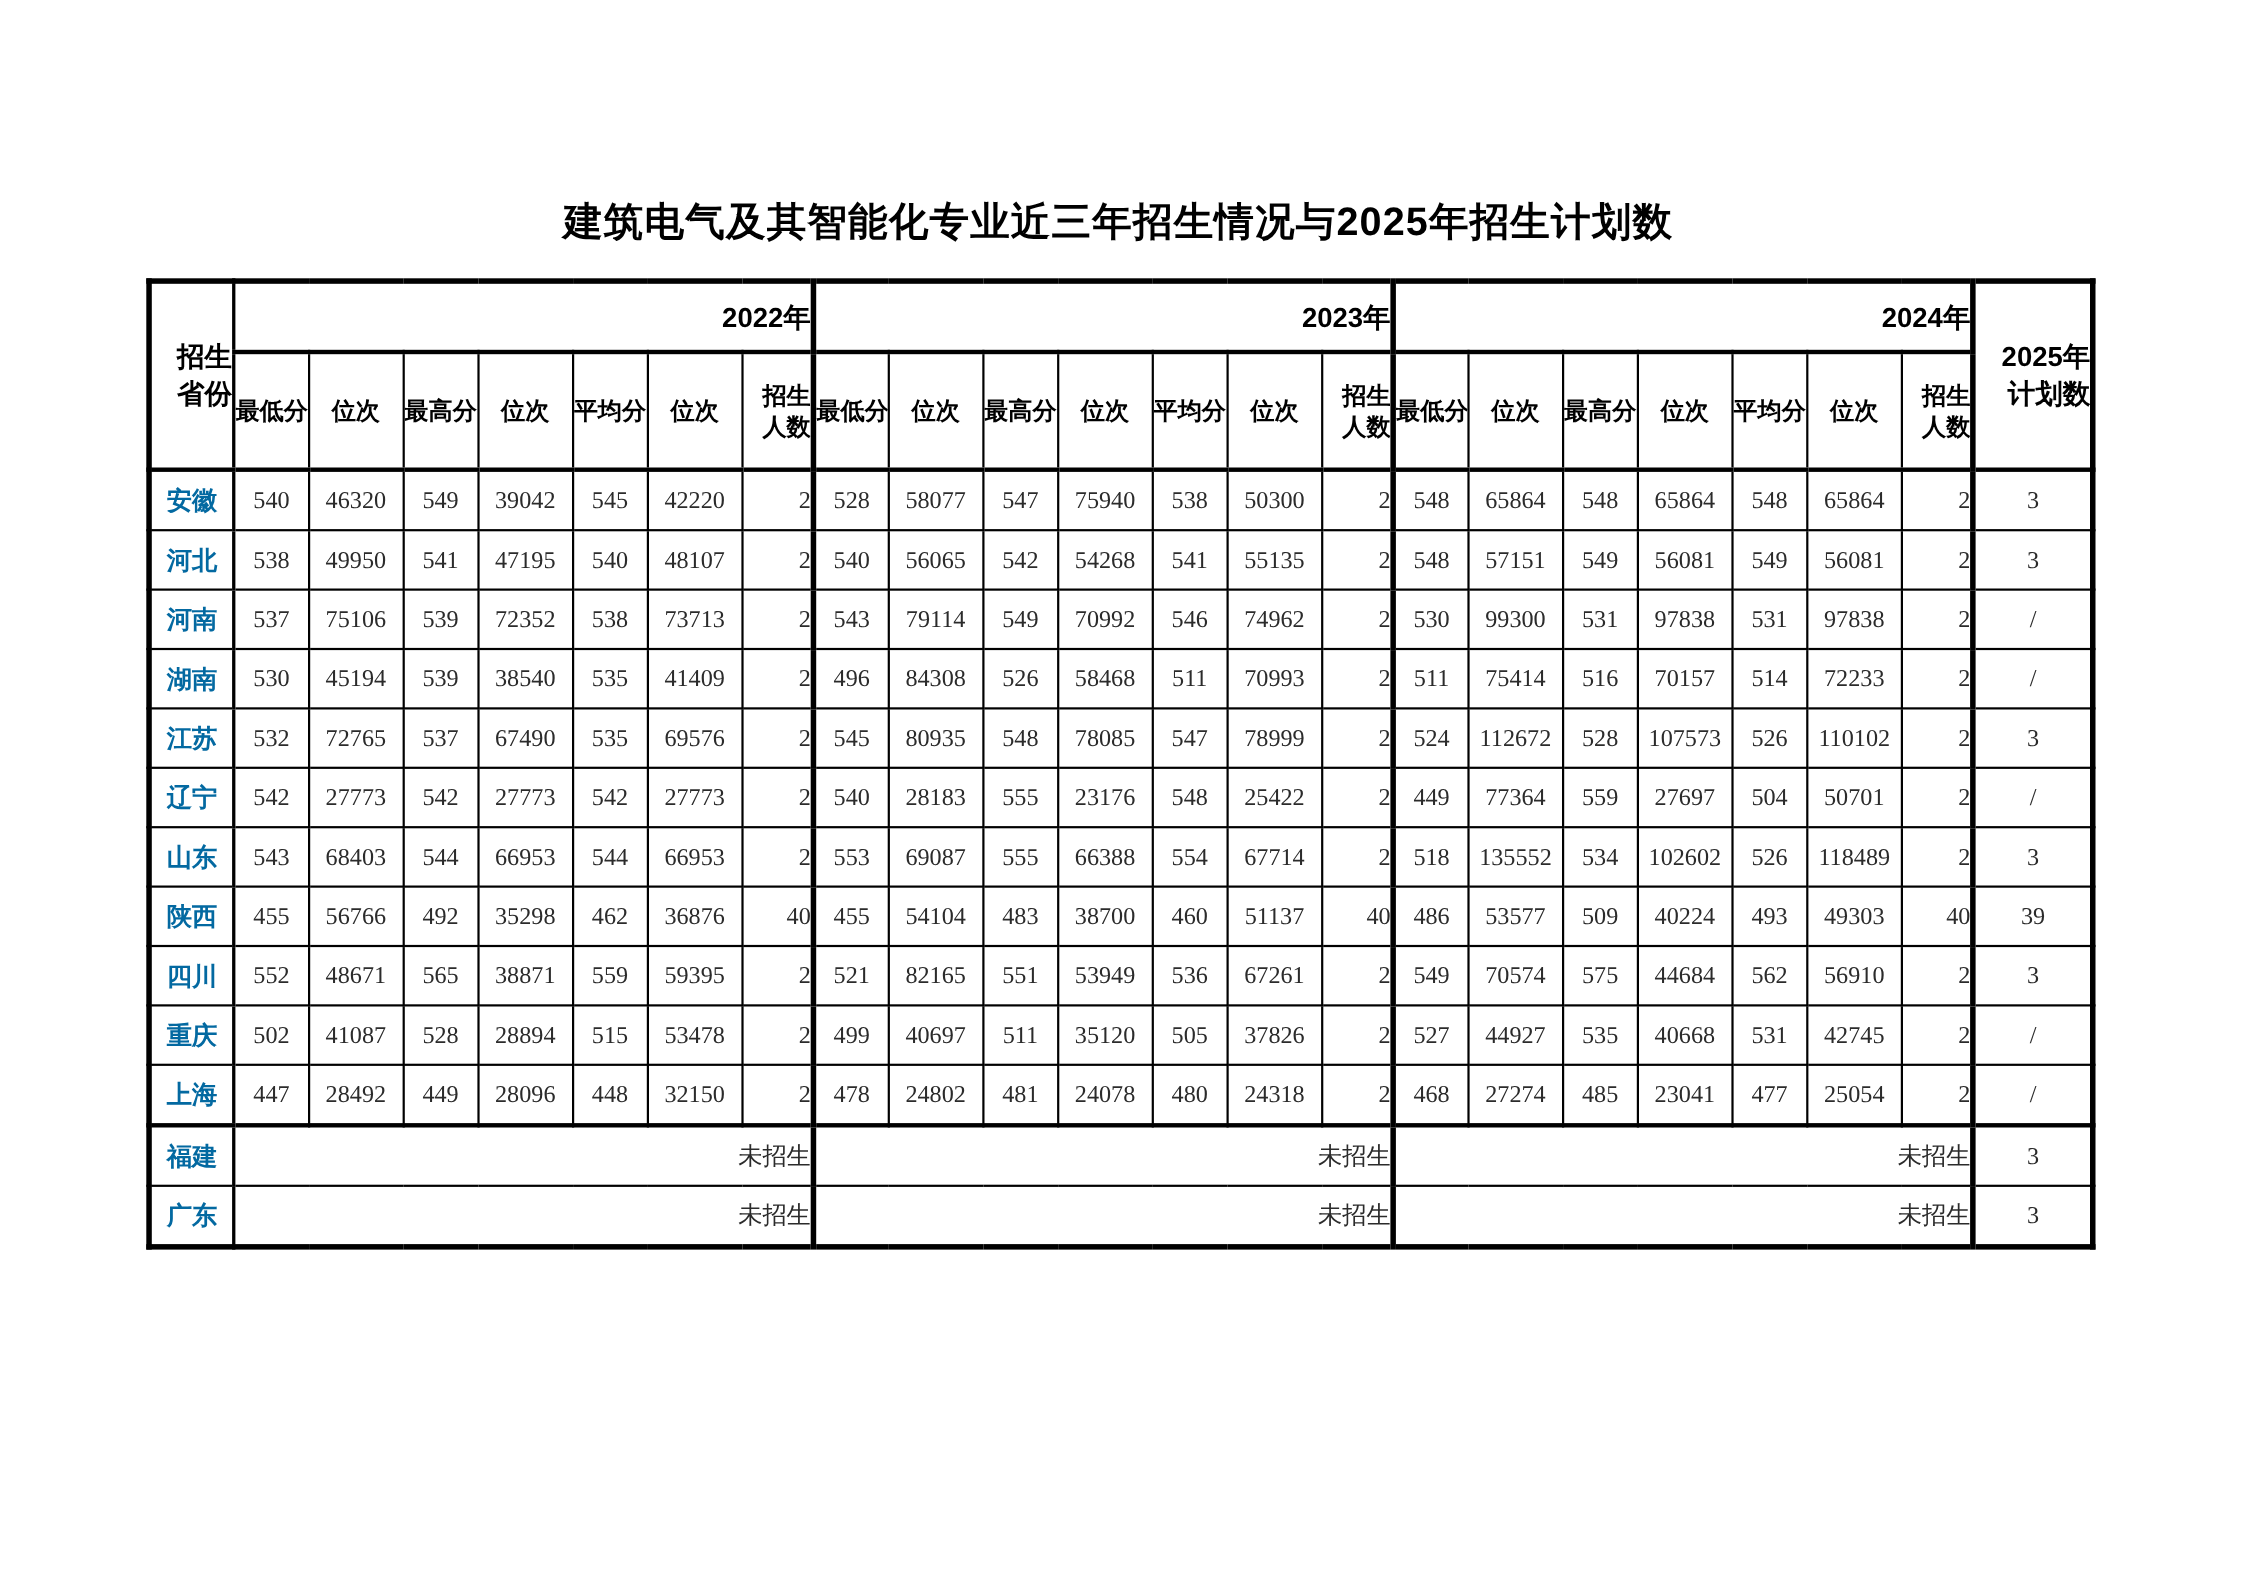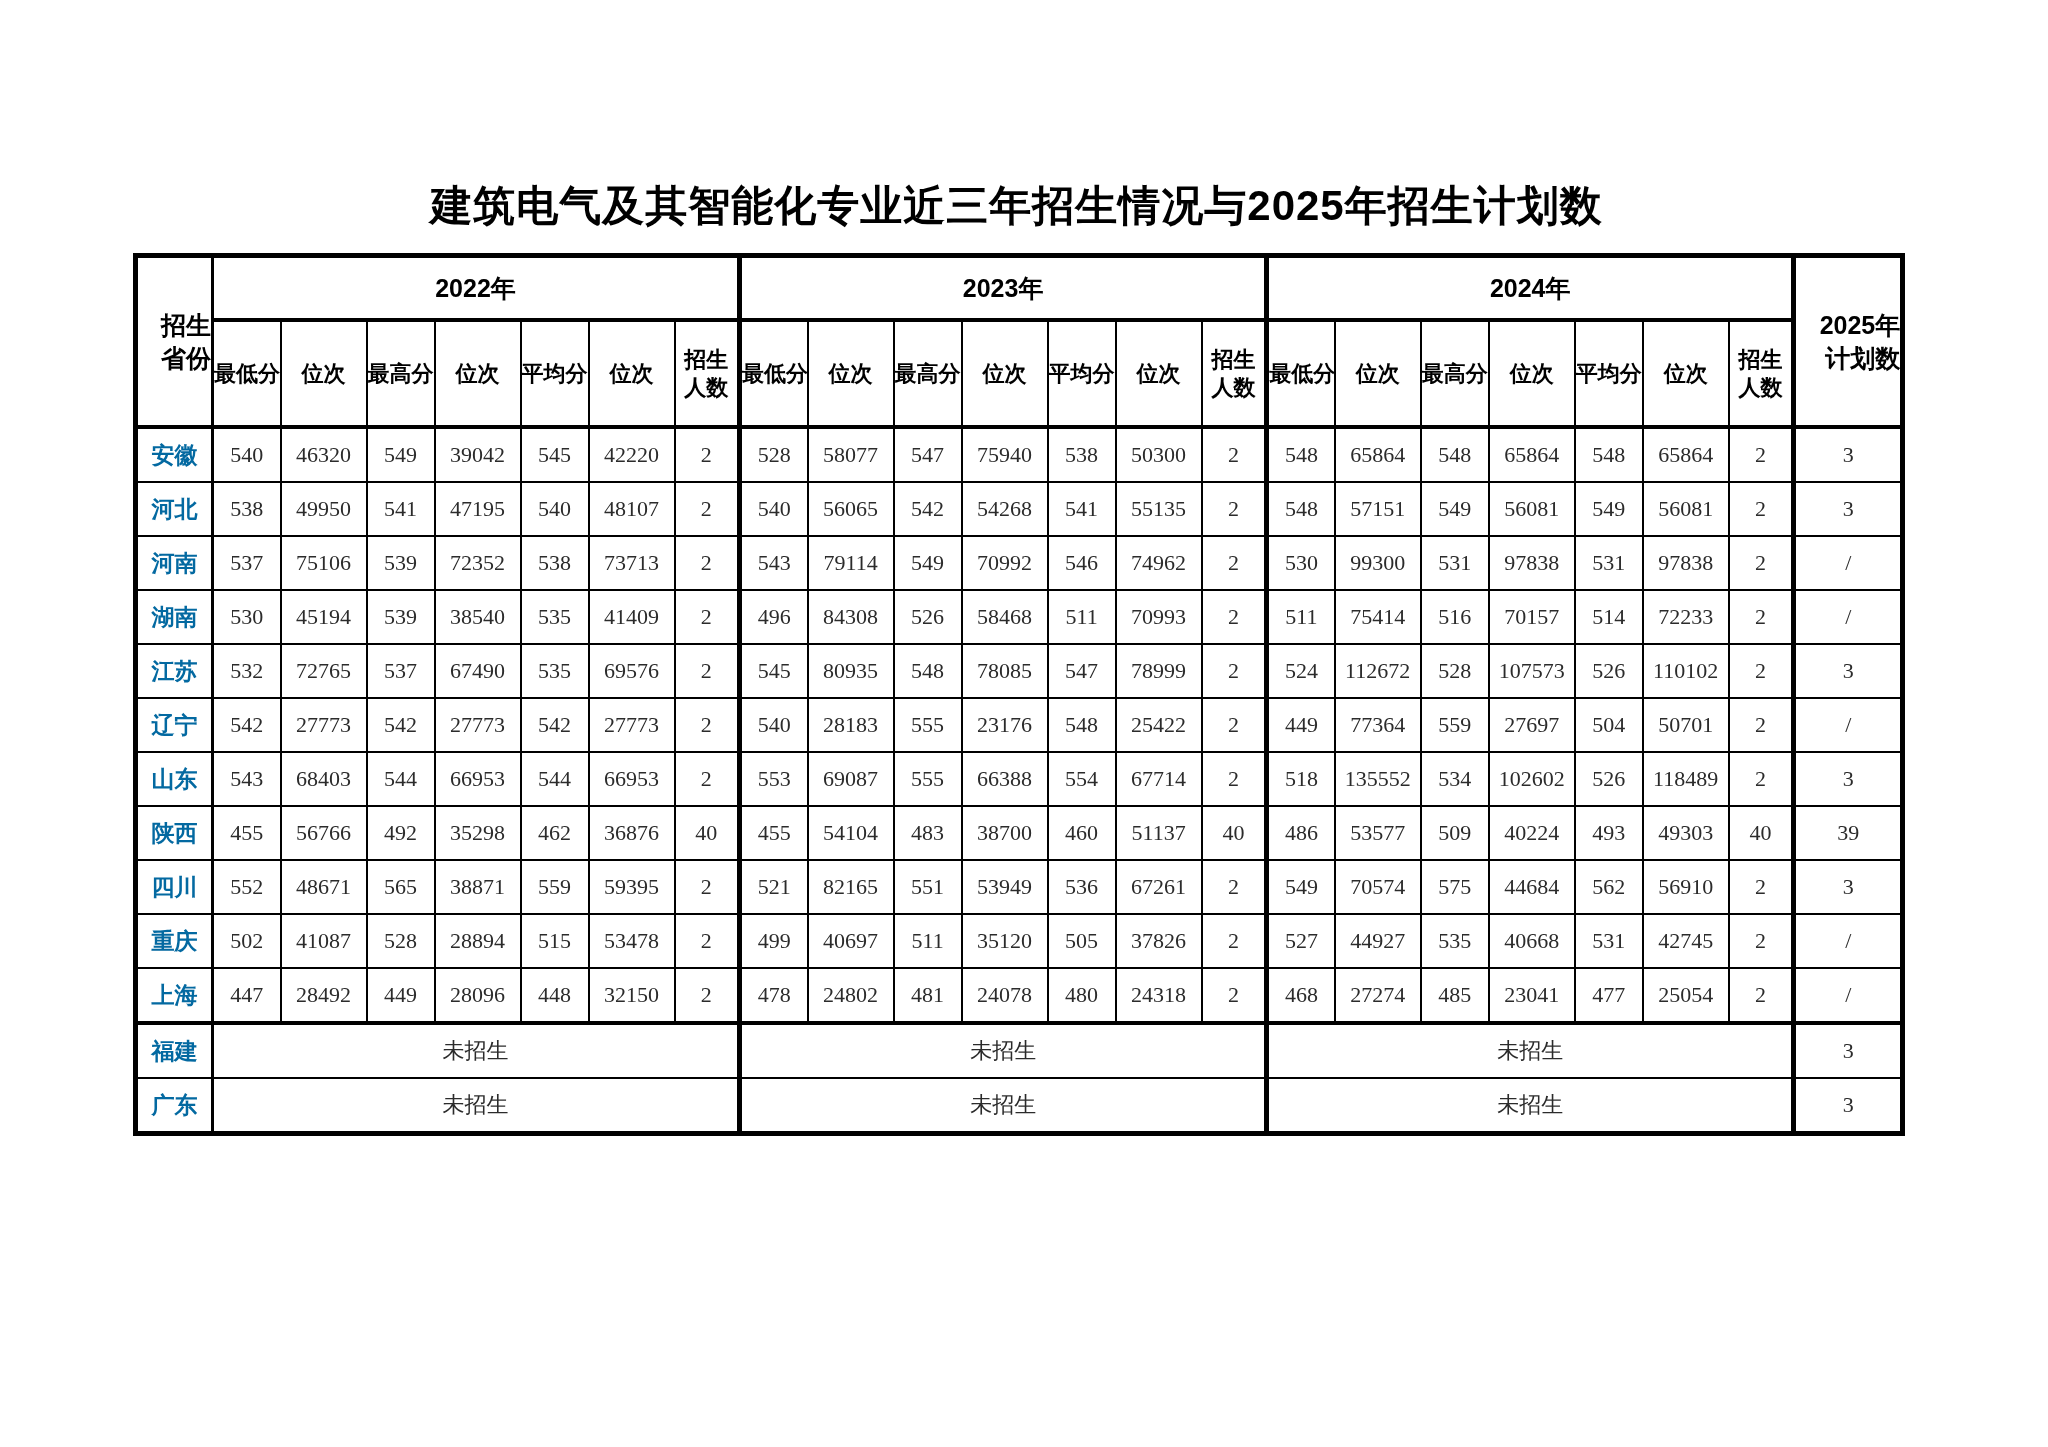--- a/index.html
+++ b/index.html
@@ -11,21 +11,21 @@
     position: relative;
     font-family: "Liberation Sans", sans-serif;
     overflow: hidden;
   }
   .page-title {
     position: absolute;
     left: 133px;
     top: 178px;
     width: 1767px;
     text-align: center;
-    font-size: 42px;
+    font-size: 36px;
     font-weight: bold;
     color: #000;
     letter-spacing: 1px;
     font-family: "Liberation Sans", sans-serif;
   }
   table.adm {
     position: absolute;
     left: 133px;
     top: 253px;
     width: 1767px;
@@ -35,21 +35,21 @@
     border: 5px solid #000;
   }
   table.adm th, table.adm td {
     border: 2px solid #000;
     text-align: center;
     vertical-align: middle;
     padding: 0;
     overflow: hidden;
   }
   
-  table.adm .gsep { border-right-width: 5px; }
+  table.adm .gsep { border-right-width: 5px; text-align: right; }
   
   table.adm .psep { border-right-width: 3px; }
   
   tr.year-row th { height: 60px; font-size: 25px; font-weight: bold; color: #000; border-bottom-width: 4px; }
   tr.year-row th.side-h { border-bottom-width: 4px; text-align: right; }
   tr.sub-row th {
     height: 103px;
     font-size: 22px;
     font-weight: bold;
     color: #000;

